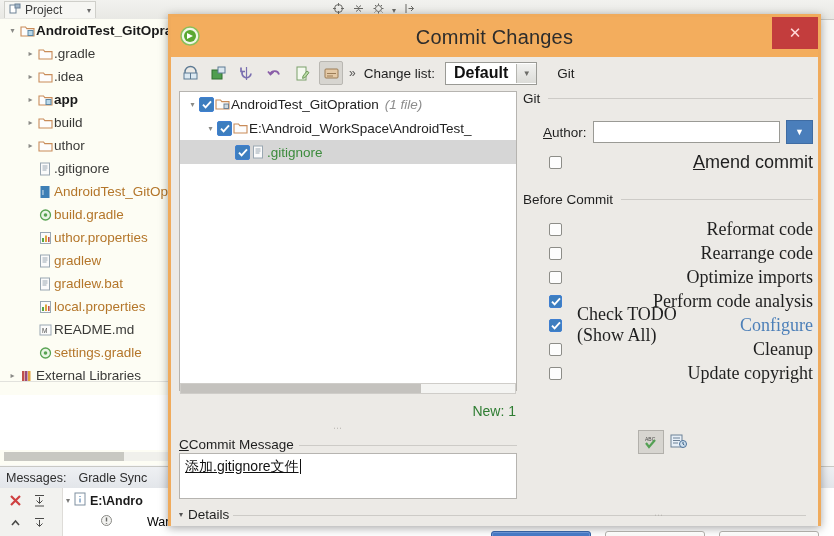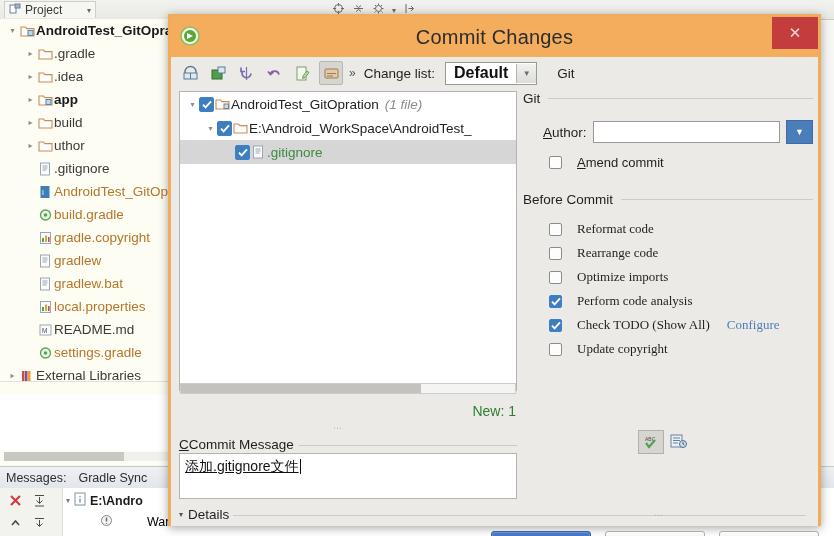--- a/index.html
+++ b/index.html
@@ -123,21 +123,21 @@
   .details-rule{position:absolute;left:62px;top:458px;width:573px;height:1px;background:#cdcbc7;}
   .details-grip{position:absolute;left:483px;top:453px;font-size:9px;color:#b0aea9;letter-spacing:1px;}
   
   .rcol{position:absolute;left:352px;top:34px;width:290px;}
   .grp-title{font-size:13.5px;color:#1f1f1f;position:relative;display:flex;align-items:center;gap:8px;}
   .grp-title .line{flex:1;height:1px;background:#cdcbc7;}
   .author-row{display:flex;align-items:center;gap:6px;margin-top:14px;padding-left:20px;}
   .author-row .lab{font-size:13.5px;color:#1f1f1f;}
   .author-input{flex:1;height:22px;border:1px solid #9a9a95;background:#fff;box-sizing:border-box;}
   .author-arrow{width:25px;height:22px;background:#4a7ebb;border:1px solid #3f6ca3;display:flex;align-items:center;justify-content:center;color:#fff;font-size:9px;}
-  .chk-row{display:flex;align-items:center;gap:15px;height:24px;padding-left:26px;font-size:13px;color:#1f1f1f;}
+  .chk-row{display:flex;align-items:center;gap:15px;height:24px;padding-left:26px;font-size:18px;color:#1f1f1f;justify-content:space-between;}
   .chk{width:13px;height:13px;flex:0 0 13px;border:1px solid #8d8d88;background:#fdfdfd;box-sizing:border-box;border-radius:2px;}
   .chk.on{background:#3d7ebf;border-color:#3f7fd0;display:flex;align-items:center;justify-content:center;}
   .link{color:#4c7fb8;}
   .u{text-decoration:underline;}
   .btns{position:absolute;left:320px;top:474px;display:flex;gap:14px;}
   .btn{
     height:28px;min-width:100px;padding:0 14px;display:flex;align-items:center;justify-content:center;
     font-size:14px;border-radius:3px;box-sizing:border-box;
   }
   .btn.primary{background:#4679c4;border:1px solid #3560a0;color:#ffffff;font-weight:bold;
@@ -270,21 +270,21 @@
       <div class="row" style="padding-left: 24px;">
         <span class="arrow"></span>
         <span class="ficon">
           <svg width="15" height="14" viewBox="0 0 15 14">
             <rect x="2.5" y="1.5" width="10" height="11" fill="#fbfbfb" stroke="#9aa7b2"></rect>
             <rect x="4" y="7" width="2" height="4" fill="#5aa845"></rect>
             <rect x="7" y="4.5" width="2" height="6.5" fill="#e0a23c"></rect>
             <rect x="10" y="6" width="1.6" height="5" fill="#c0504d"></rect>
           </svg>
         </span>
-        <span class="lbl orange">gradle.copyright</span>
+        <span class="lbl orange">uthor.properties</span>
       </div>
       <div class="row" style="padding-left: 24px;">
         <span class="arrow"></span>
         <span class="ficon">
           <svg width="15" height="14" viewBox="0 0 15 14">
             <rect x="2.5" y="1" width="9" height="12" fill="#fbfbfb" stroke="#9aa7b2"></rect>
             <path d="M4.5 4h5M4.5 6h5M4.5 8h4" stroke="#9aa7b2"></path>
           </svg>
         </span>
         <span class="lbl orange">gradlew</span>
@@ -587,20 +587,24 @@
             <span class="chk on">
               <svg width="10" height="9" viewBox="0 0 10 9">
                 <path d="M1 4.6l2.6 2.8L9 1.4" fill="none" stroke="#ffffff" stroke-width="1.9"></path>
               </svg>
             </span>
             <span>Check TODO (Show All)</span>
             <span class="link" style="margin-left: 2px;">Configure</span>
           </div>
           <div class="chk-row">
             <span class="chk"></span>
+            <span>Cleanup</span>
+          </div>
+          <div class="chk-row">
+            <span class="chk"></span>
             <span>Update copyright</span>
           </div>
         </div>
     </div>
 
     <div class="btns">
       <div class="btn primary">Commit</div>
       <div class="btn normal">Cancel</div>
       <div class="btn normal">Help</div>
     </div>

